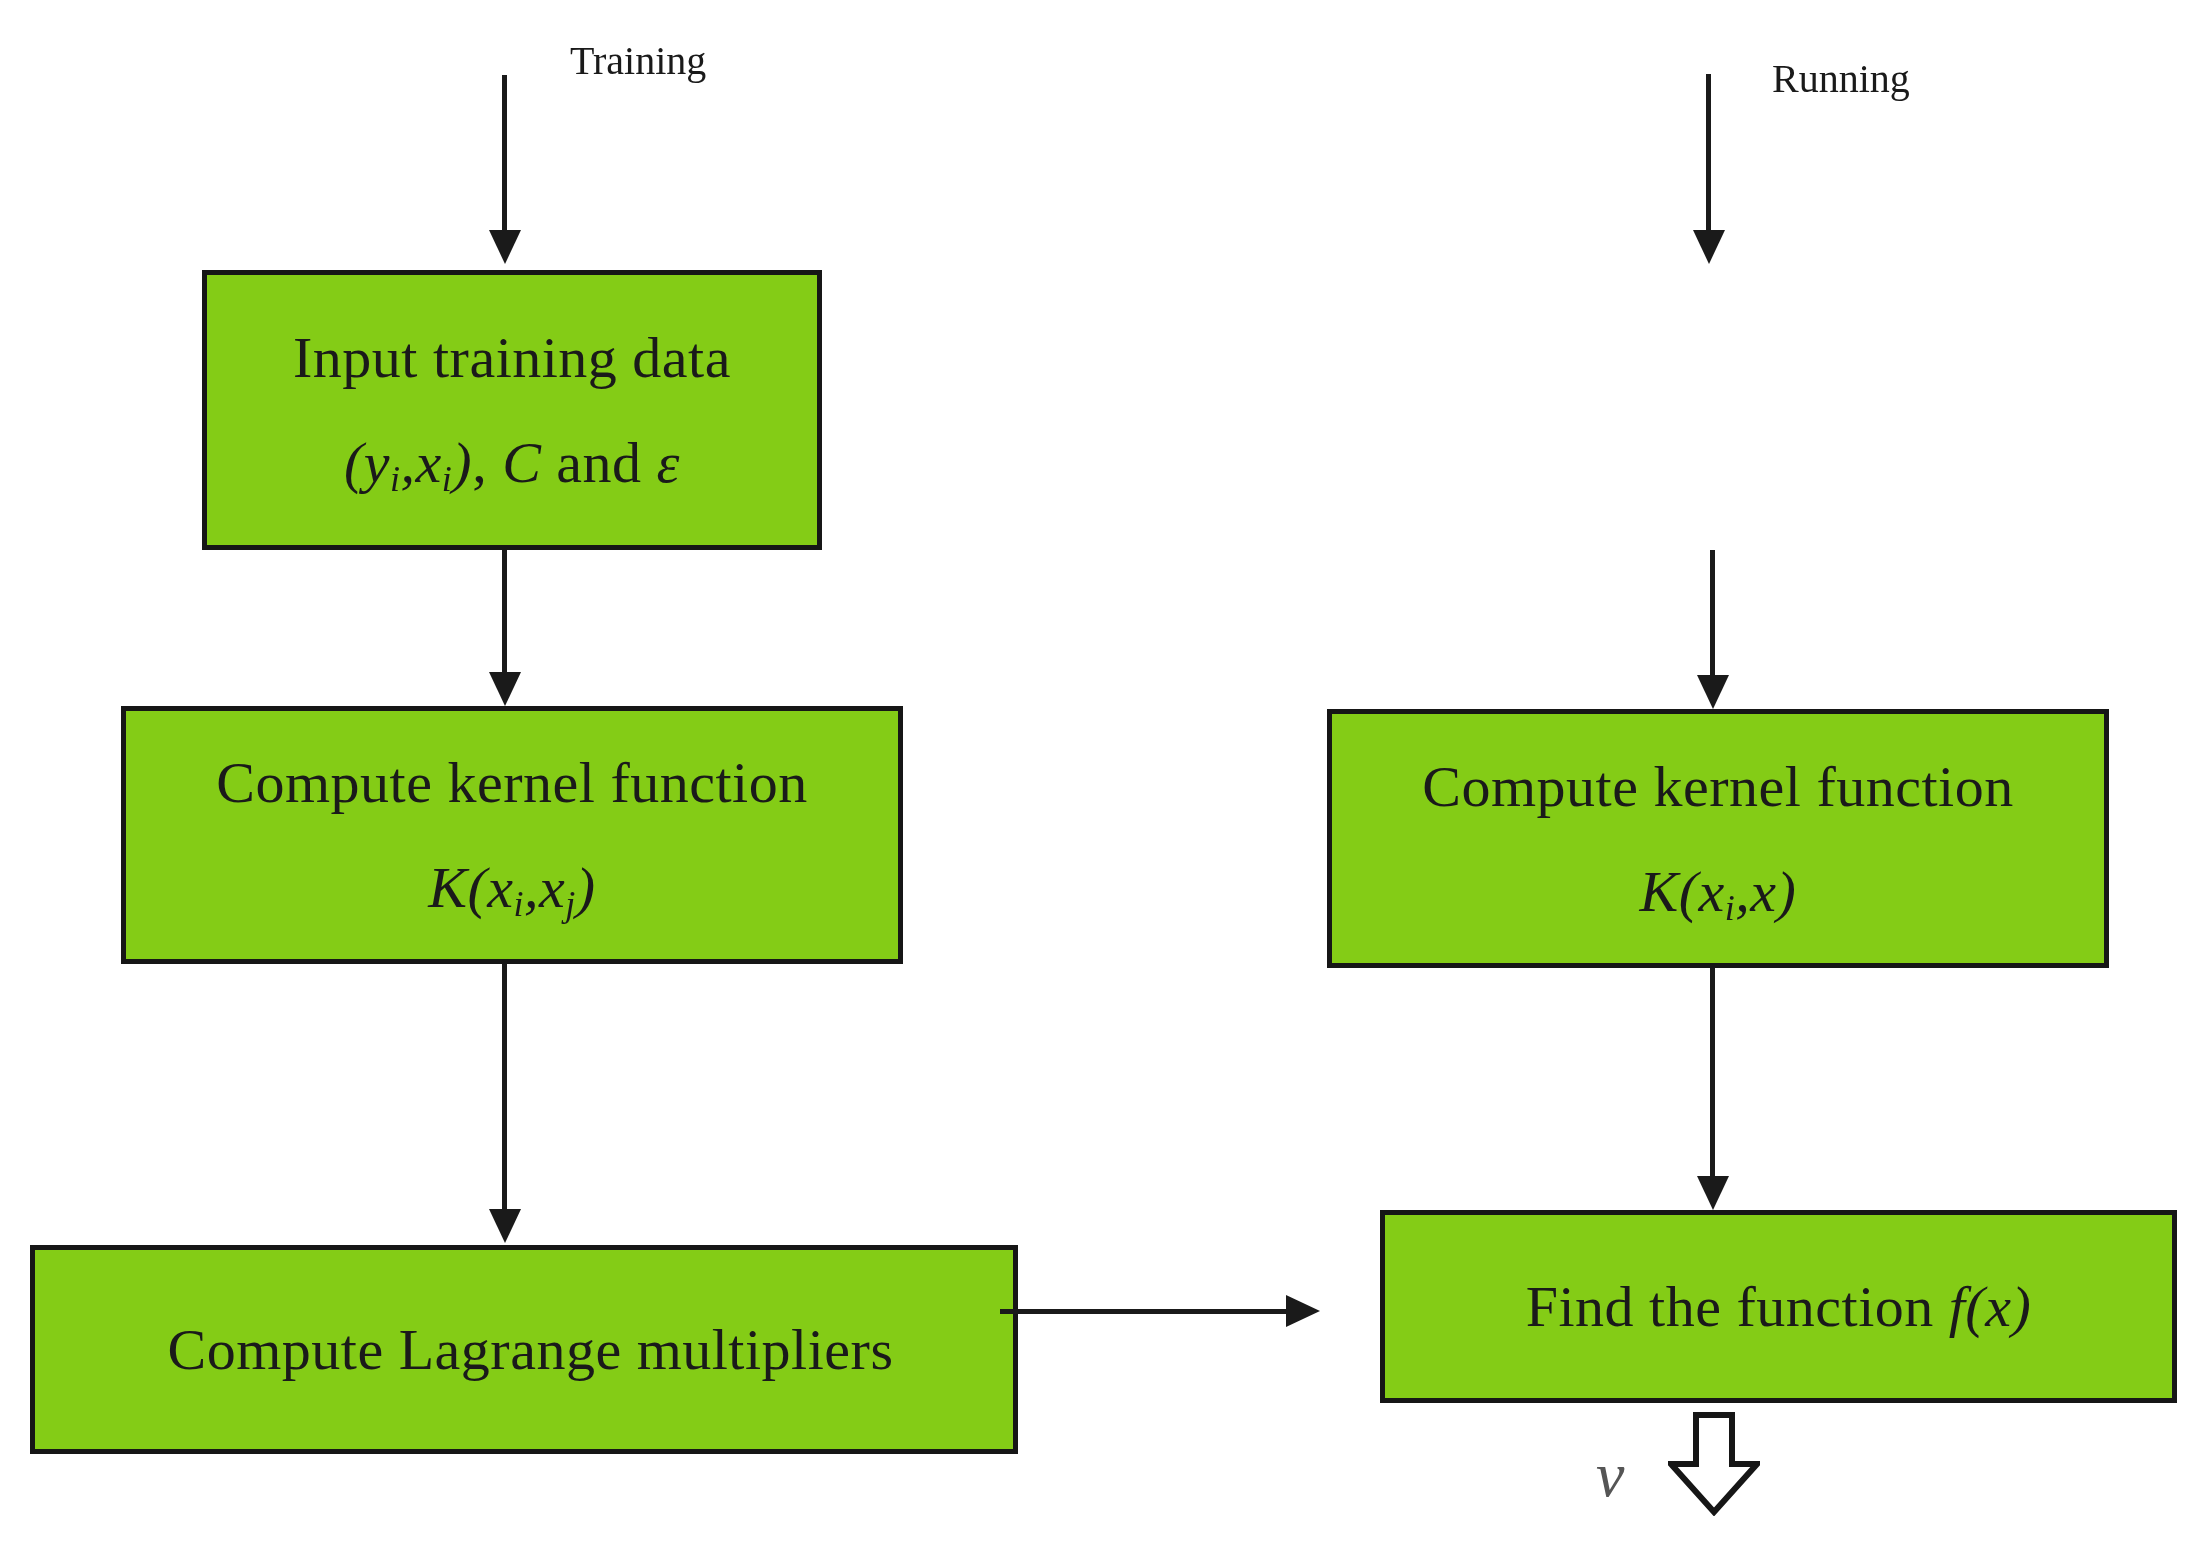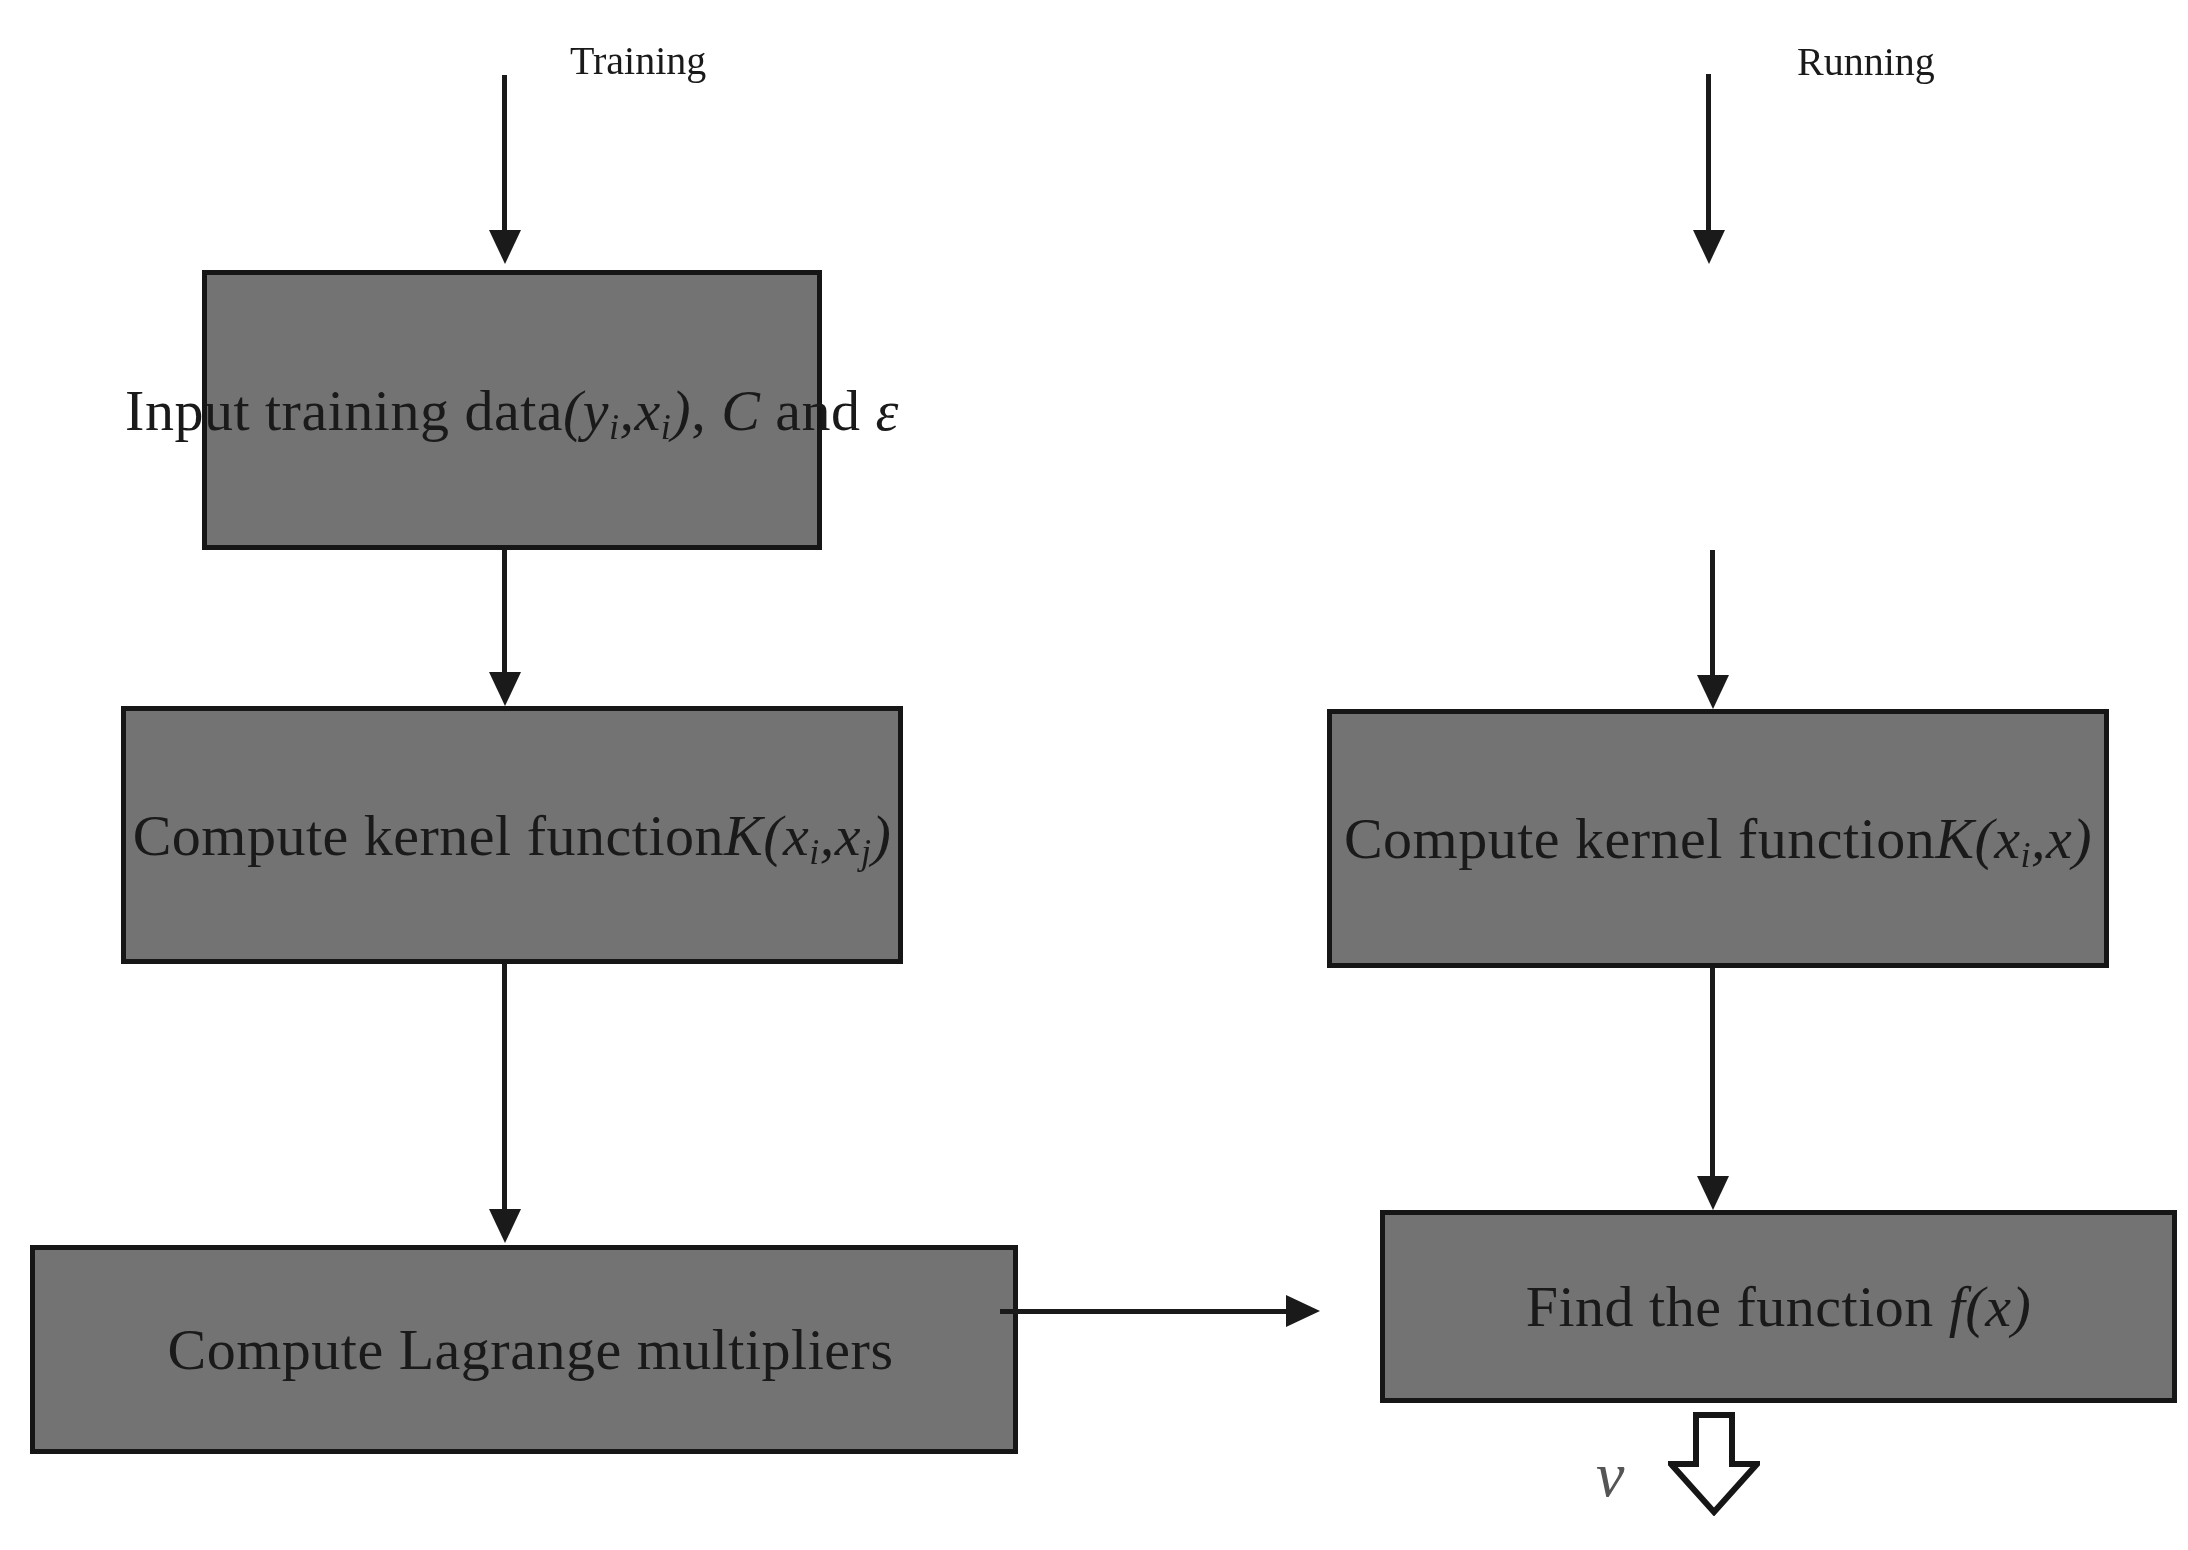--- a/index.html
+++ b/index.html
@@ -12,22 +12,22 @@
     width:2188px;height:1550px;
     background:#ffffff;
     font-family:"Liberation Serif","DejaVu Serif",serif;
     color:var(--ink);
     overflow:hidden;
   }
   
   .box{
     position:absolute;
     border:5px solid var(--line);
-    background:#737373;
-    display:flex;flex-direction:row;
+    background:#84cc16;
+    display:flex;flex-direction:column;
     align-items:center;justify-content:center;
     text-align:center;
     font-size:58px;line-height:105px;
     letter-spacing:0.5px;
   }
   .box .bl{white-space:nowrap;}
   
   .srclabel{
     position:absolute;
     font-size:40px;line-height:94px;
@@ -88,21 +88,21 @@
   <div class="vline" style="left:502px;top:964px;height:247px;"></div>
   <div class="ahead-down" style="left:489px;top:1209px;"></div>
 
   <div class="box" style="left:30px;top:1245px;width:965px;height:199px;padding-left:13px;">
     <div class="bl">Compute Lagrange multipliers</div>
   </div>
 
   <div class="vline" style="left:1706px;top:74px;height:158px;"></div>
   <div class="ahead-down" style="left:1693px;top:230px;"></div>
 
-  <div class="srclabel" style="left:1772px;top:15px;margin-left:25px;">
+  <div class="srclabel" style="left:1772px;top:32px;">
     <div>Running</div>
   </div>
 
 
   <div class="vline" style="left:1710px;top:550px;height:127px;"></div>
   <div class="ahead-down" style="left:1697px;top:675px;"></div>
 
   <div class="box" style="left:1327px;top:709px;width:772px;height:249px;">
     <div class="bl">Compute kernel function</div>
     <div class="bl"><span class="it">K(x</span><sub class="it">i</sub><span class="it">,x)</span></div>

